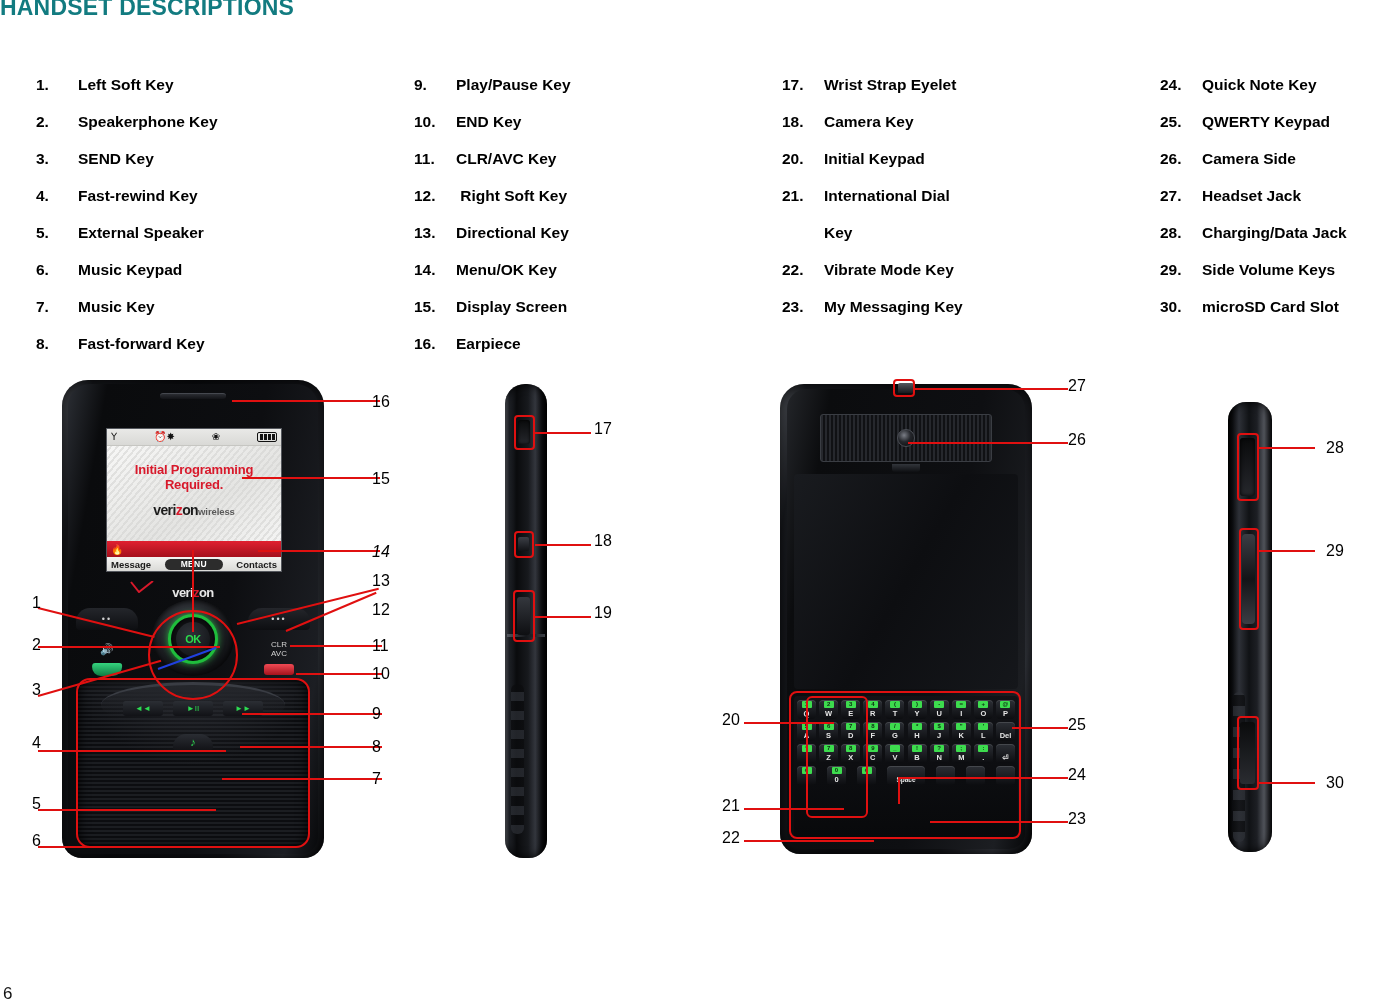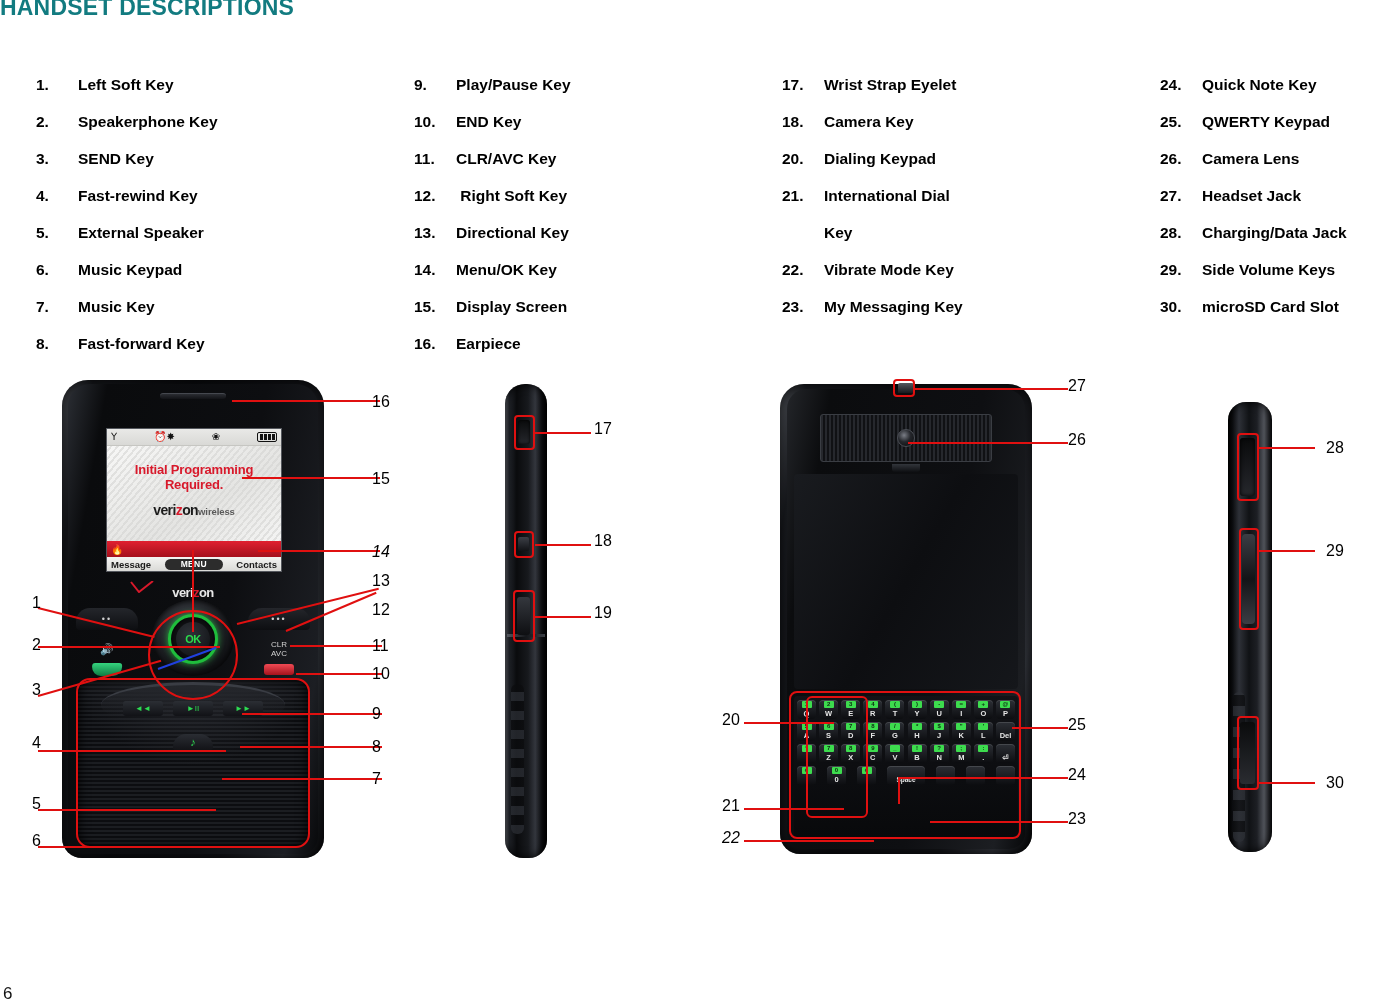--- a/index.html
+++ b/index.html
@@ -534,21 +534,21 @@
     <div class="legend-item">
       <span class="legend-num">17.</span>
       <span class="legend-label">Wrist Strap Eyelet</span>
     </div>
     <div class="legend-item">
       <span class="legend-num">18.</span>
       <span class="legend-label">Camera Key</span>
     </div>
     <div class="legend-item">
       <span class="legend-num">20.</span>
-      <span class="legend-label">Dialing Keypad</span>
+      <span class="legend-label">Initial Keypad</span>
     </div>
     <div class="legend-item">
       <span class="legend-num">21.</span>
       <span class="legend-label">International Dial</span>
     </div>
     <div class="legend-item cont">
       <span class="legend-num"></span>
       <span class="legend-label">Key</span>
     </div>
     <div class="legend-item">
@@ -565,21 +565,21 @@
     <div class="legend-item">
       <span class="legend-num">24.</span>
       <span class="legend-label">Quick Note Key</span>
     </div>
     <div class="legend-item">
       <span class="legend-num">25.</span>
       <span class="legend-label">QWERTY Keypad</span>
     </div>
     <div class="legend-item">
       <span class="legend-num">26.</span>
-      <span class="legend-label">Camera Lens</span>
+      <span class="legend-label">Camera Side</span>
     </div>
     <div class="legend-item">
       <span class="legend-num">27.</span>
       <span class="legend-label">Headset Jack</span>
     </div>
     <div class="legend-item">
       <span class="legend-num">28.</span>
       <span class="legend-label">Charging/Data Jack</span>
     </div>
     <div class="legend-item">
@@ -916,21 +916,21 @@
   <span class="cnum" style="left:372px; top:334px;">9</span>
   <span class="cnum" style="left:372px; top:367px;">8</span>
   <span class="cnum" style="left:372px; top:399px;">7</span>
 
   <span class="cnum" style="left:594px; top:49px;">17</span>
   <span class="cnum" style="left:594px; top:161px;">18</span>
   <span class="cnum" style="left:594px; top:233px;">19</span>
 
   <span class="cnum" style="left:722px; top:340px;">20</span>
   <span class="cnum" style="left:722px; top:426px;">21</span>
-  <span class="cnum" style="left:722px; top:458px;font-style:italic;">22</span>
+  <span class="cnum" style="left:722px; top:458px;">22</span>
 
   <span class="cnum" style="left:1068px; top:6px;">27</span>
   <span class="cnum" style="left:1068px; top:60px;">26</span>
   <span class="cnum" style="left:1068px; top:345px;">25</span>
   <span class="cnum" style="left:1068px; top:395px;">24</span>
   <span class="cnum" style="left:1068px; top:439px;">23</span>
 
   <span class="cnum" style="left:1326px; top:68px;">28</span>
   <span class="cnum" style="left:1326px; top:171px;">29</span>
   <span class="cnum" style="left:1326px; top:403px;">30</span>

